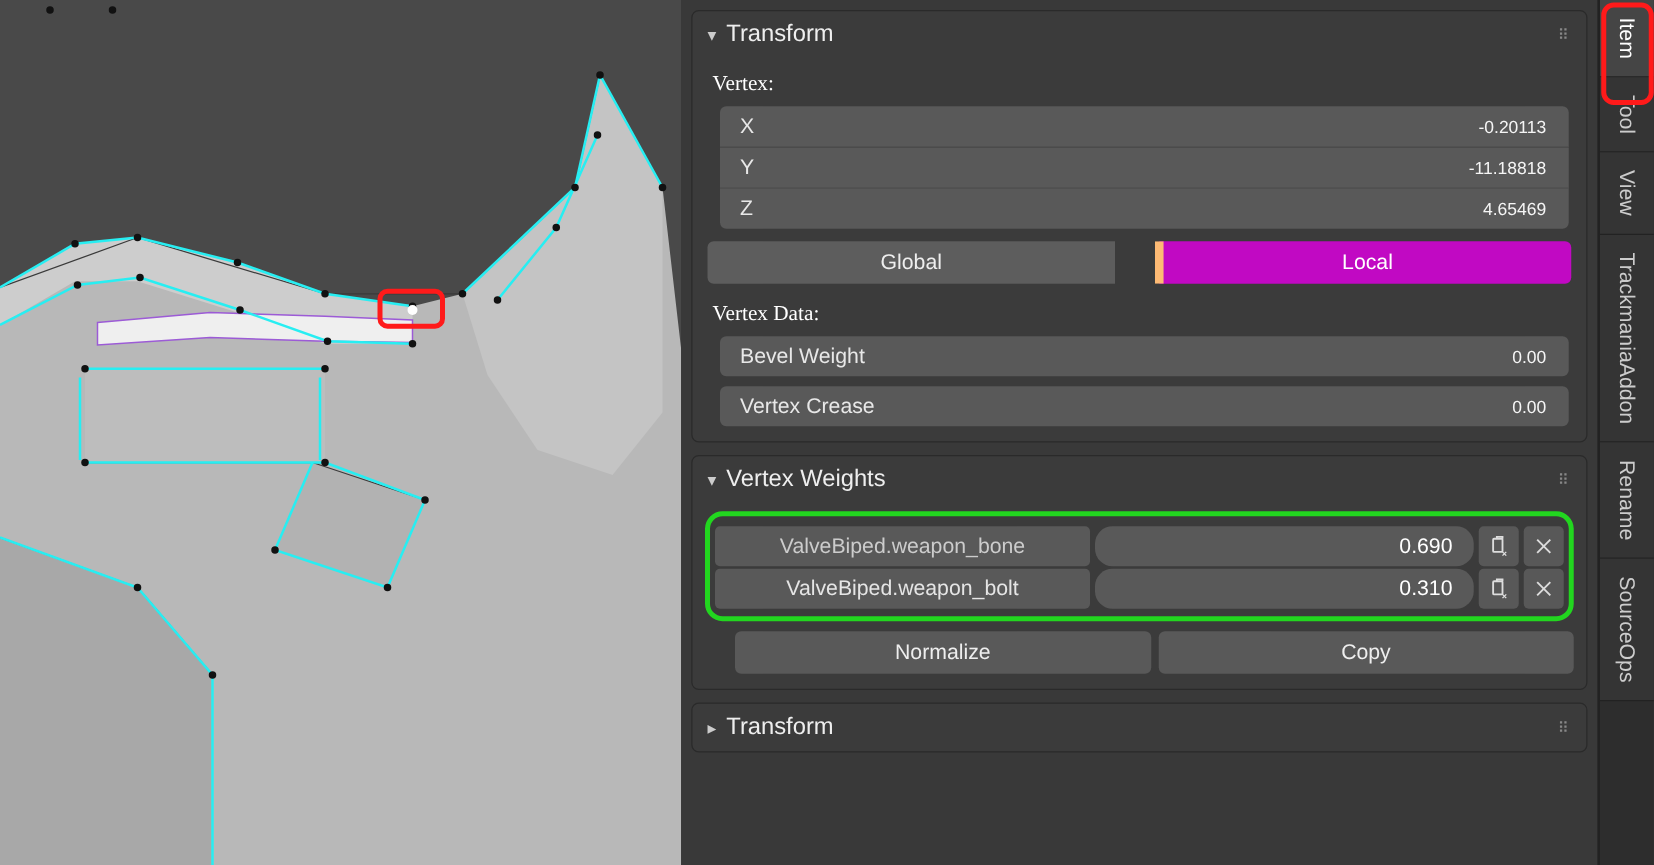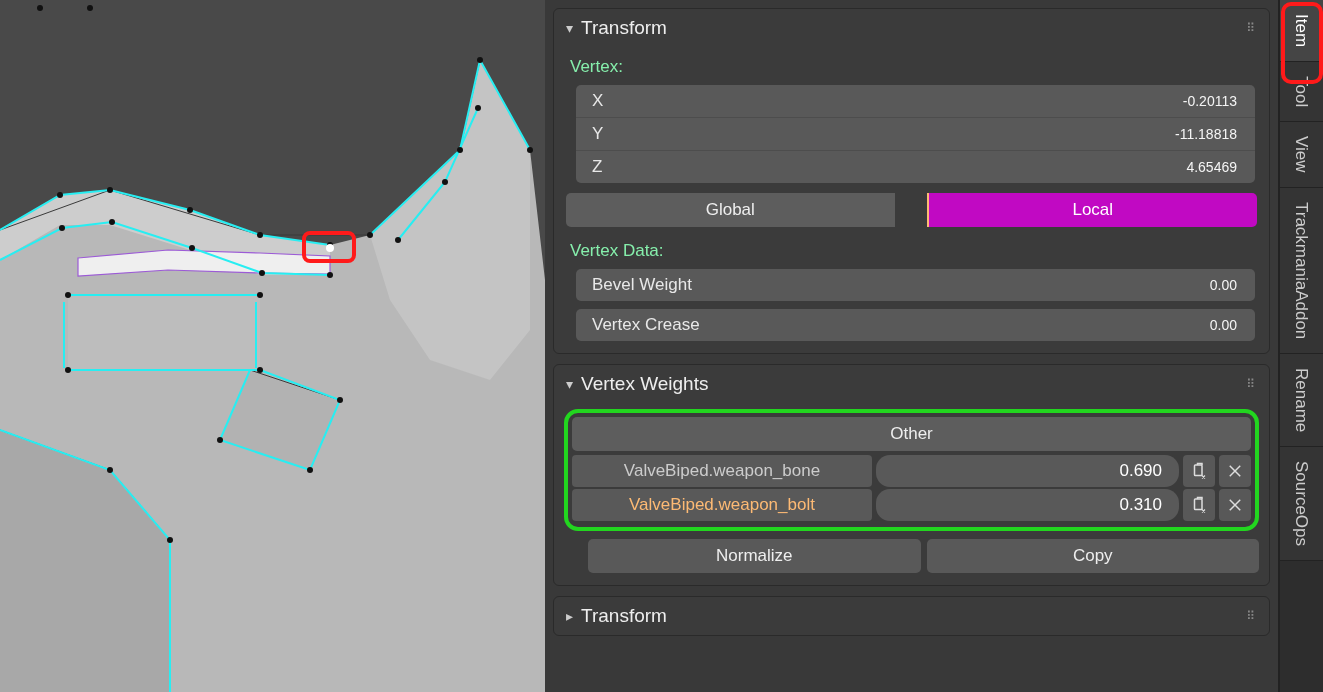--- a/index.html
+++ b/index.html
@@ -33,49 +33,49 @@
   margin-bottom: 10px;
 }
 .panel-header {
   display: flex; align-items: center; padding: 8px 12px;
   color: #eee; font-size: 19px; cursor: pointer;
 }
 .panel-header .chev { margin-right: 8px; font-size: 14px; color: #ccc; }
 .panel-header .grip { margin-left: auto; color: #888; letter-spacing: 2px; font-size: 12px; }
 .panel-body { padding: 6px 10px 12px 10px; }
 
-.subhead { color: #86efac; font-size: 17px; padding: 4px 6px 8px 6px; }
+.subhead { color: #ffffff; font-size: 17px; padding: 4px 6px 8px 6px; font-family: Liberation Serif, serif; }
 
 .prop-row {
   display: flex; align-items: center; background: #595959;
   border-bottom: 1px solid #4d4d4d; border-radius: 0;
 }
 .prop-row:first-child { border-top-left-radius: 5px; border-top-right-radius: 5px; }
 .prop-row:last-child { border-bottom-left-radius: 5px; border-bottom-right-radius: 5px; border-bottom: none; }
 .prop-label { color: #e8e8e8; padding: 6px 16px; font-size: 17px; flex: 0 0 auto; }
 .prop-val { margin-left: auto; color: #f5f5f5; padding: 6px 18px; font-size: 14px; }
 .prop-indent { margin-left: 12px; margin-right: 4px; }
 
 .tog-row { display: flex; margin: 10px 2px; gap: 32px; }
 .tog { flex: 1; text-align: center; padding: 7px 0; color: #eee;
   background: #5d5d5d; font-size: 17px; cursor: pointer; }
 .tog:first-child { border-top-left-radius: 5px; border-bottom-left-radius: 5px; }
 .tog:last-child { border-top-right-radius: 5px; border-bottom-right-radius: 5px; }
 .tog.active { background: #c109c3; color: #fff; }
-.tog + .tog { border-left: 2px solid #fdba74; }
+.tog + .tog { border-left: 7px solid #fdba74; }
 
 .vw-box { border: 4px solid #22d61f; border-radius: 14px; padding: 4px; }
 .vw-row {
   display: flex; align-items: center; margin-bottom: 2px;
 }
 .vg-name {
   flex: 0 0 300px; background: #595959; color: #ccc; text-align: center;
   padding: 6px 10px; font-size: 17px; border-radius: 4px;
 }
-.vg-name.bold { color: #fdba74; }
+.vg-name.bold { color: #e5e5e5; }
 .vg-weight {
   flex: 1; background: #595959; color: #fff; text-align: right;
   padding: 6px 17px; margin-left: 4px; font-size: 17px; border-radius: 14px;
 }
 .vg-btn {
   width: 32px; height: 32px; background: #585858; margin-left: 4px;
   display: flex; align-items: center; justify-content: center;
   border-radius: 4px; cursor: pointer; color: #ddd;
 }
 .vg-btn svg { width: 18px; height: 18px; }
@@ -212,21 +212,20 @@
 
   <div class="panel">
     <div class="panel-header">
       <span class="chev">▾</span>
       <span>Vertex Weights</span>
       <span class="grip">⠿</span>
     </div>
     <div class="panel-body">
       <div class="vw-box">
         <div class="tog-row" style="margin:0 0 4px 0;">
-          <div class="tog">Other</div>
         </div>
         <div class="vw-row">
           <div class="vg-name">ValveBiped.weapon_bone</div>
           <div class="vg-weight">0.690</div>
           <div class="vg-btn">
             <svg viewBox="0 0 24 24" fill="none" stroke="#ddd" stroke-width="2">
                 <rect x="6" y="4" width="10" height="14" rx="1"></rect>
                 <path d="M10 4V2h6v2"></path>
                 <path d="M16 18l4 4M20 18l-4 4" stroke-width="1.5"></path>
               </svg>

